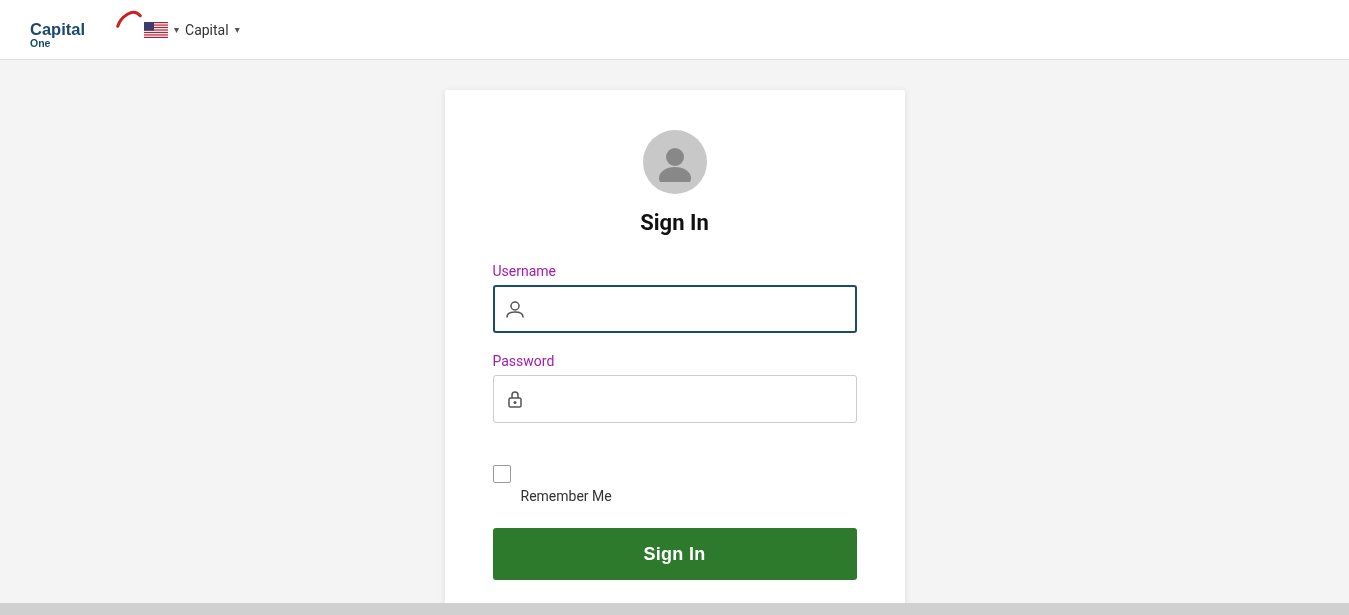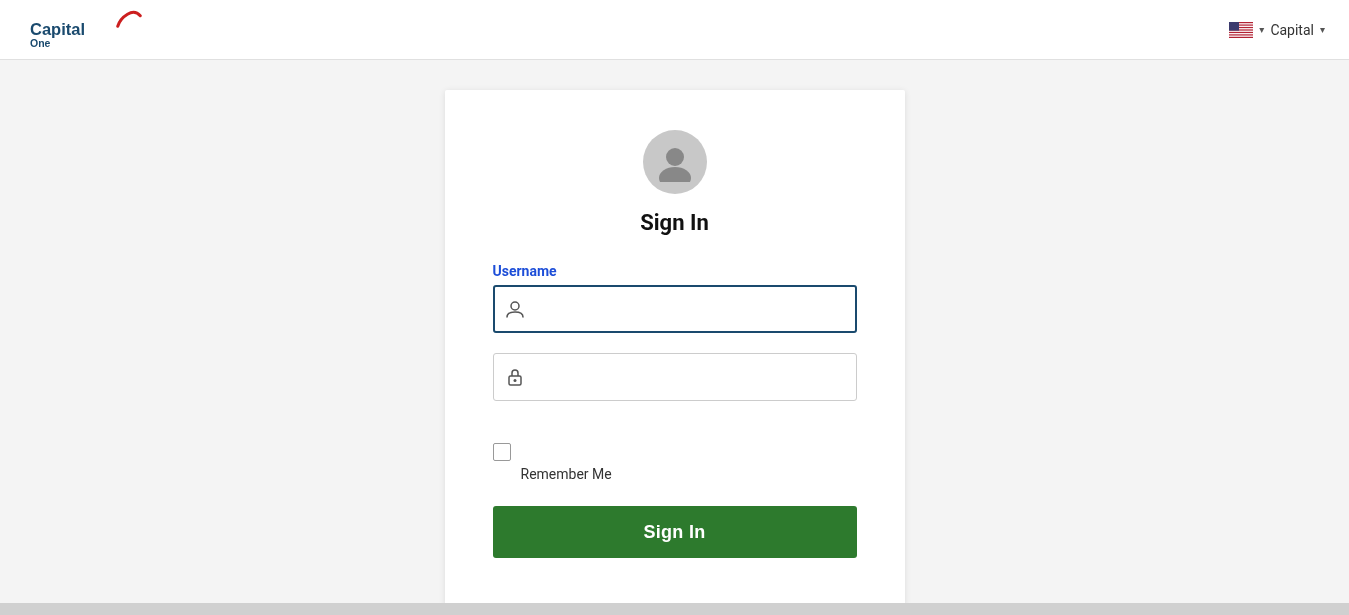--- a/index.html
+++ b/index.html
@@ -14,21 +14,20 @@
       min-height: 615px;
       width: 1349px;
     }
 
     
     .header {
       background-color: #ffffff;
       height: 60px;
       display: flex;
       align-items: center;
-      justify-content: space-between;
       padding: 0 24px;
       border-bottom: 1px solid #e0e0e0;
     }
 
     .logo-area {
       display: flex;
       align-items: center;
     }
 
     .logo-svg {
@@ -100,23 +99,23 @@
       margin-bottom: 28px;
     }
 
     .form-group {
       margin-bottom: 20px;
     }
 
     .form-label {
       display: block;
       font-size: 14px;
-      color: #1d4ed8;
+      color: #a21caf;
       margin-bottom: 6px;
-      font-weight: 700;
+      font-weight: 400;
     }
 
     .input-wrapper {
       position: relative;
       display: flex;
       align-items: center;
     }
 
     .input-icon {
       position: absolute;
@@ -251,20 +250,21 @@
             <circle cx="10" cy="7" r="4" stroke="#555" stroke-width="1.5" fill="none"></circle>
             <path d="M2 18 Q2 13 10 13 Q18 13 18 18" stroke="#555" stroke-width="1.5" fill="none" stroke-linecap="round"></path>
           </svg>
         </span>
         <input type="text" class="form-input" placeholder="" style="">
       </div>
     </div>
 
     
     <div class="form-group">
+      <label class="form-label">Password</label>
       <div class="input-wrapper">
         <span class="input-icon">
           <svg width="20" height="20" viewBox="0 0 20 20" xmlns="http://www.w3.org/2000/svg">
             <rect x="4" y="9" width="12" height="9" rx="1.5" stroke="#555" stroke-width="1.5" fill="none"></rect>
             <path d="M7 9 V6 Q7 3 10 3 Q13 3 13 6 V9" stroke="#555" stroke-width="1.5" fill="none"></path>
             <circle cx="10" cy="13.5" r="1.5" fill="#555"></circle>
           </svg>
         </span>
         <input type="password" class="form-input password-input" placeholder="" style="">
       </div>

